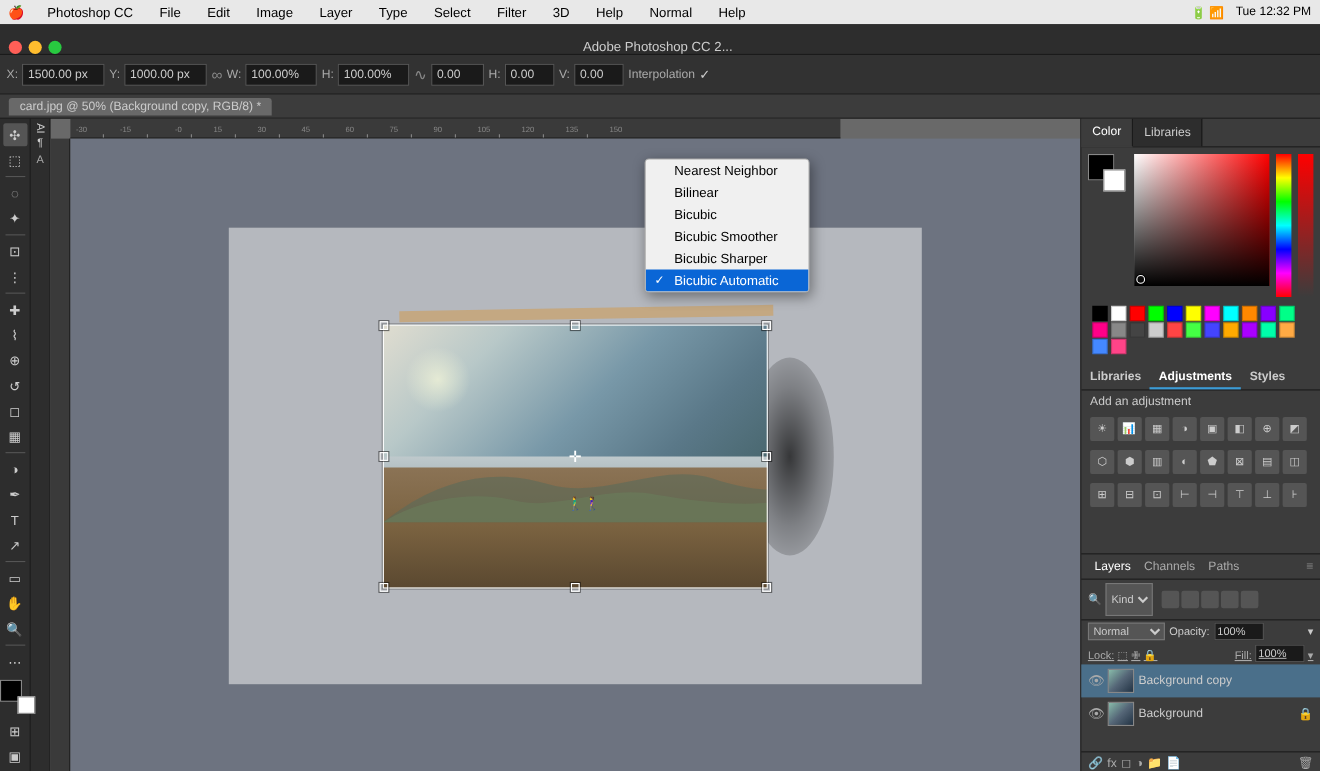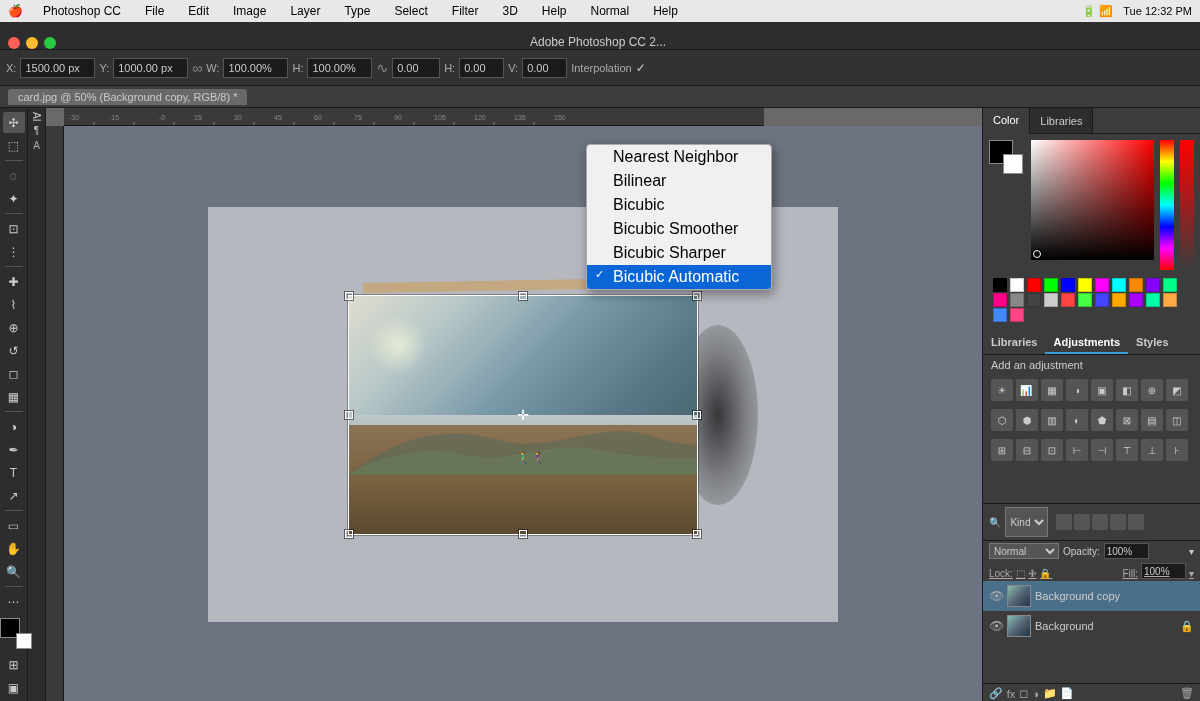--- a/index.html
+++ b/index.html
@@ -118,24 +118,24 @@
       left: 540px;
       background: #f0f0f0;
       border: 1px solid #aaa;
       border-radius: 4px;
       box-shadow: 2px 4px 12px rgba(0,0,0,0.4);
       min-width: 150px;
       z-index: 1000;
       overflow: hidden;
     }
     .dropdown-item {
-      padding: 3px 32px 3px 26px;
+      padding: 3px 2px 3px 26px;
       color: #000;
       cursor: pointer;
-      font-size: 16px;
+      font-size: 12px;
       white-space: nowrap;
       position: relative;
     }
     .dropdown-item.selected { color: #000; }
     .dropdown-item.selected::before {
       content: '✓';
       position: absolute;
       left: 8px;
       font-size: 11px;
     }
@@ -512,20 +512,26 @@
         <div class="adj-icon">⊡</div>
         <div class="adj-icon">⊢</div>
         <div class="adj-icon">⊣</div>
         <div class="adj-icon">⊤</div>
         <div class="adj-icon">⊥</div>
         <div class="adj-icon">⊦</div>
       </div>
     </div>
 
     <div class="layers-panel">
+      <div class="layers-header">
+        <div class="layers-tab active">Layers</div>
+        <div class="layers-tab">Channels</div>
+        <div class="layers-tab">Paths</div>
+        <div style="margin-left:auto;color:#888;cursor:pointer;font-size:11px;">≡</div>
+      </div>
       <div class="layers-controls">
         <span style="font-size:10px;color:#aaa;">🔍</span>
         <select style="background:#555;border:1px solid #777;color:#ccc;font-size:10px;height:30px;">
           <option>Kind</option>
         </select>
         <div style="display:flex;gap:2px;margin-left:4px;">
           <div style="width:16px;height:16px;background:#555;border-radius:2px;cursor:pointer;"></div>
           <div style="width:16px;height:16px;background:#555;border-radius:2px;cursor:pointer;"></div>
           <div style="width:16px;height:16px;background:#555;border-radius:2px;cursor:pointer;"></div>
           <div style="width:16px;height:16px;background:#555;border-radius:2px;cursor:pointer;"></div>

